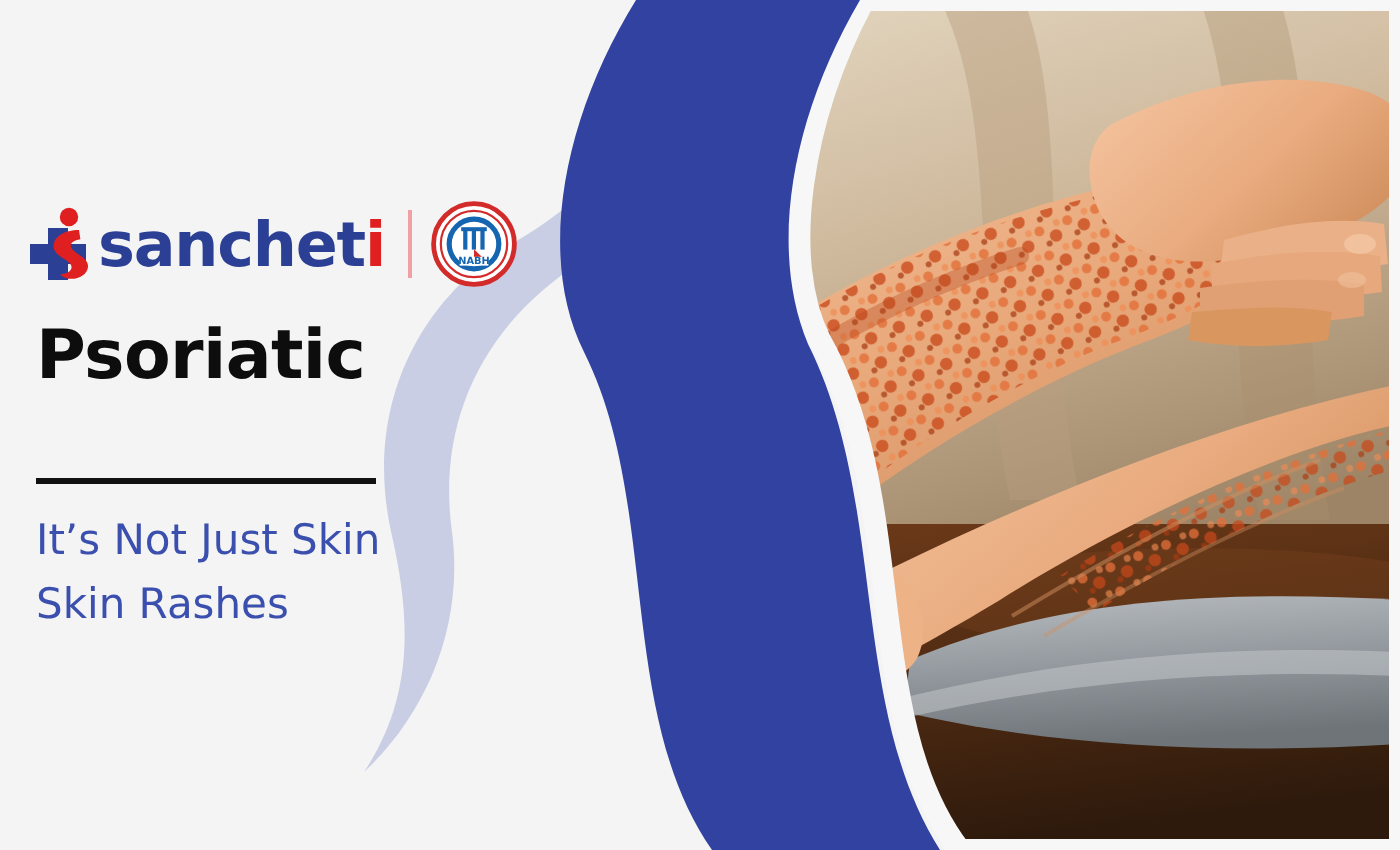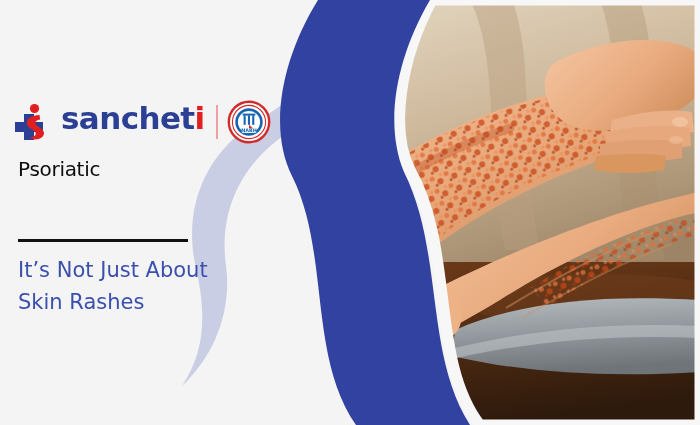--- a/index.html
+++ b/index.html
@@ -39,22 +39,21 @@
   #logo-row {
     position: absolute;
     left: 14px;
     top: 96px;
     display: flex;
     align-items: center;
     height: 52px;
   }
   #brand-lockup {
     display: flex;
-    align-items: flex-start;
-    gap: 12px;
+    align-items: center;
   }
   #logo-mark { display: block; }
   #wordmark {
     font-family: "DejaVu Sans", sans-serif;
     font-weight: bold;
     font-size: 31px;
     letter-spacing: -0.6px;
     color: #2b3f95;
     line-height: 1;
     margin-left: 1px;
@@ -72,22 +71,22 @@
   }
   #nabh-seal { display: block; }
 
   
   #headline {
     position: absolute;
     left: 18px;
     top: 157px;
     width: 260px;
     font-family: "DejaVu Sans", sans-serif;
-    font-weight: normal;
-    font-size: 20px;
+    font-weight: bold;
+    font-size: 34px;
     line-height: 1.27;
     letter-spacing: -0.3px;
     color: #0d0d0d;
     margin: 0;
   }
 
   #headline-rule {
     position: absolute;
     left: 18px;
     top: 239px;
@@ -280,15 +279,15 @@
         <path d="M22,24.6 L29,31.4 L24.2,31.4 L22,28.6 Z" fill="#d32a2a"></path>
         <rect x="14.8" y="28.4" width="14.4" height="4.4" fill="#ffffff"></rect>
         <text x="22" y="31.9" font-family="DejaVu Sans, sans-serif" font-size="4.9" font-weight="bold" fill="#1565b0" text-anchor="middle">NABH</text>
       </svg>
     </div>
 
     <h1 id="headline"><span>Psoriatic</span><br></h1>
 
     <div id="headline-rule"></div>
 
-    <p id="subtitle"><span>It’s Not Just About</span><br><span>Skin Rashes</span></p>
+    <p id="subtitle"><span>It’s Not Just Skin</span><br><span>Skin Rashes</span></p>
   </div>
 </div>
 
 </body></html>

